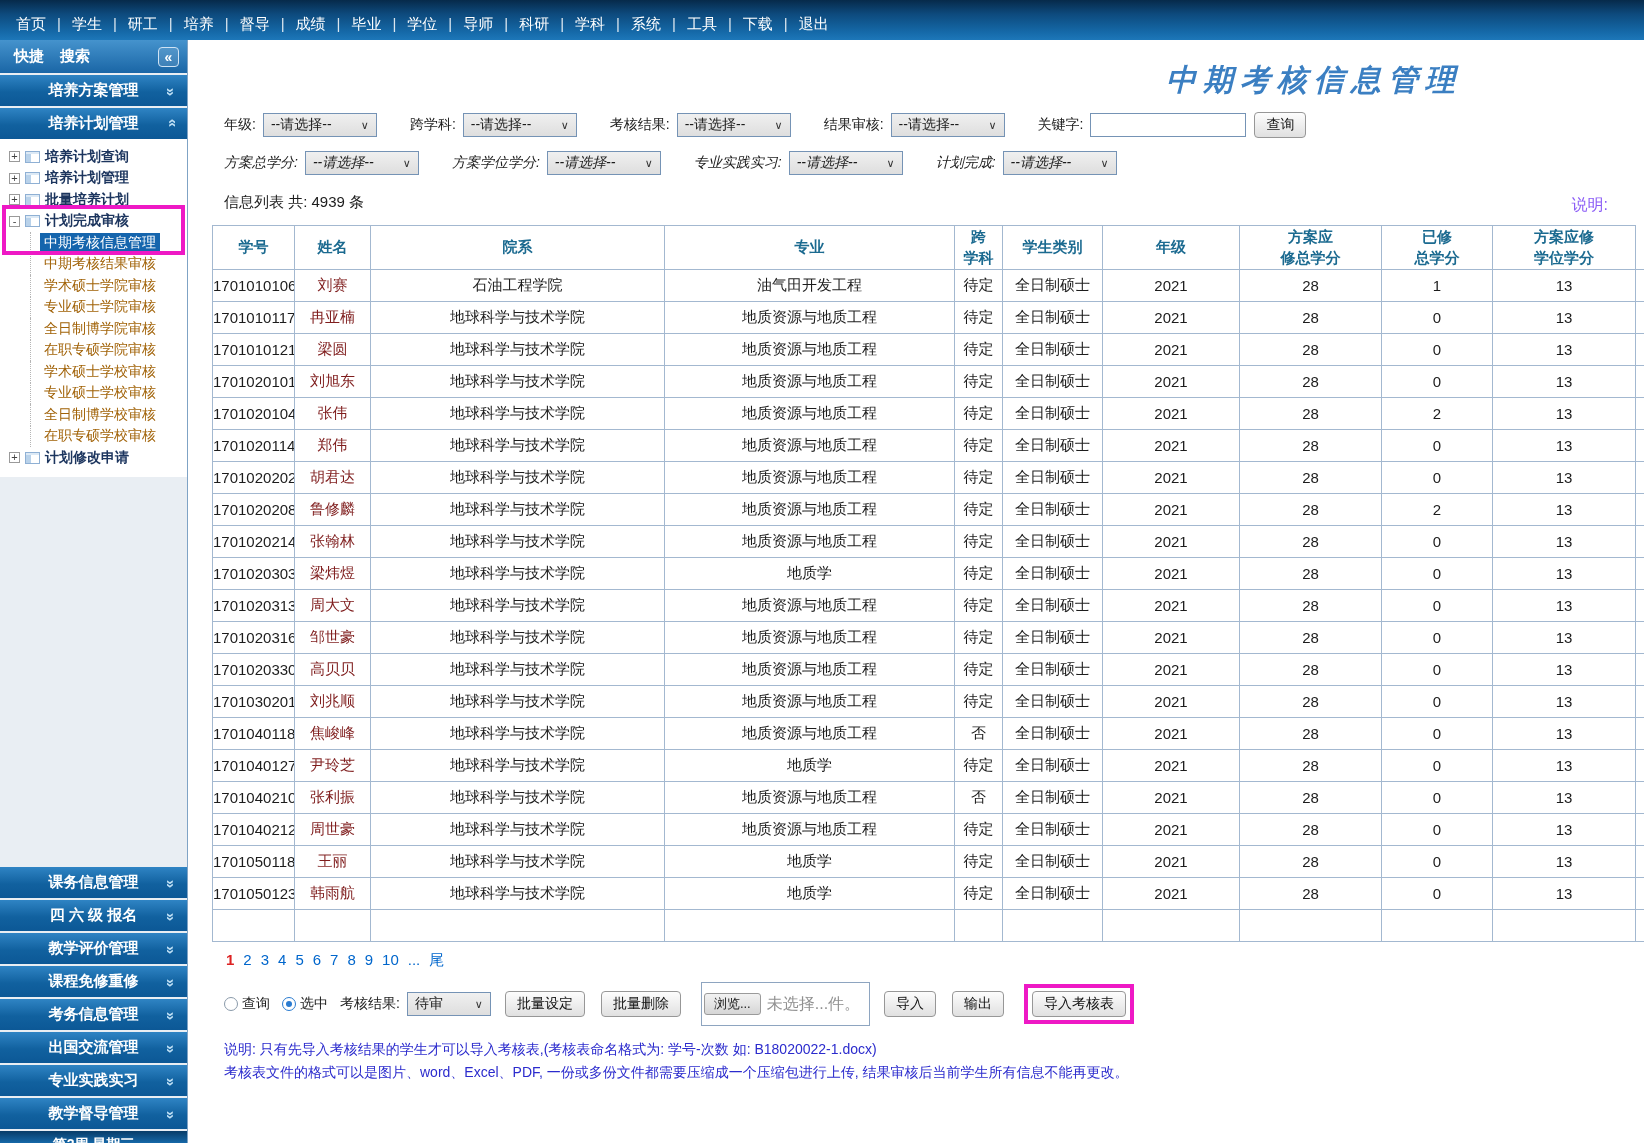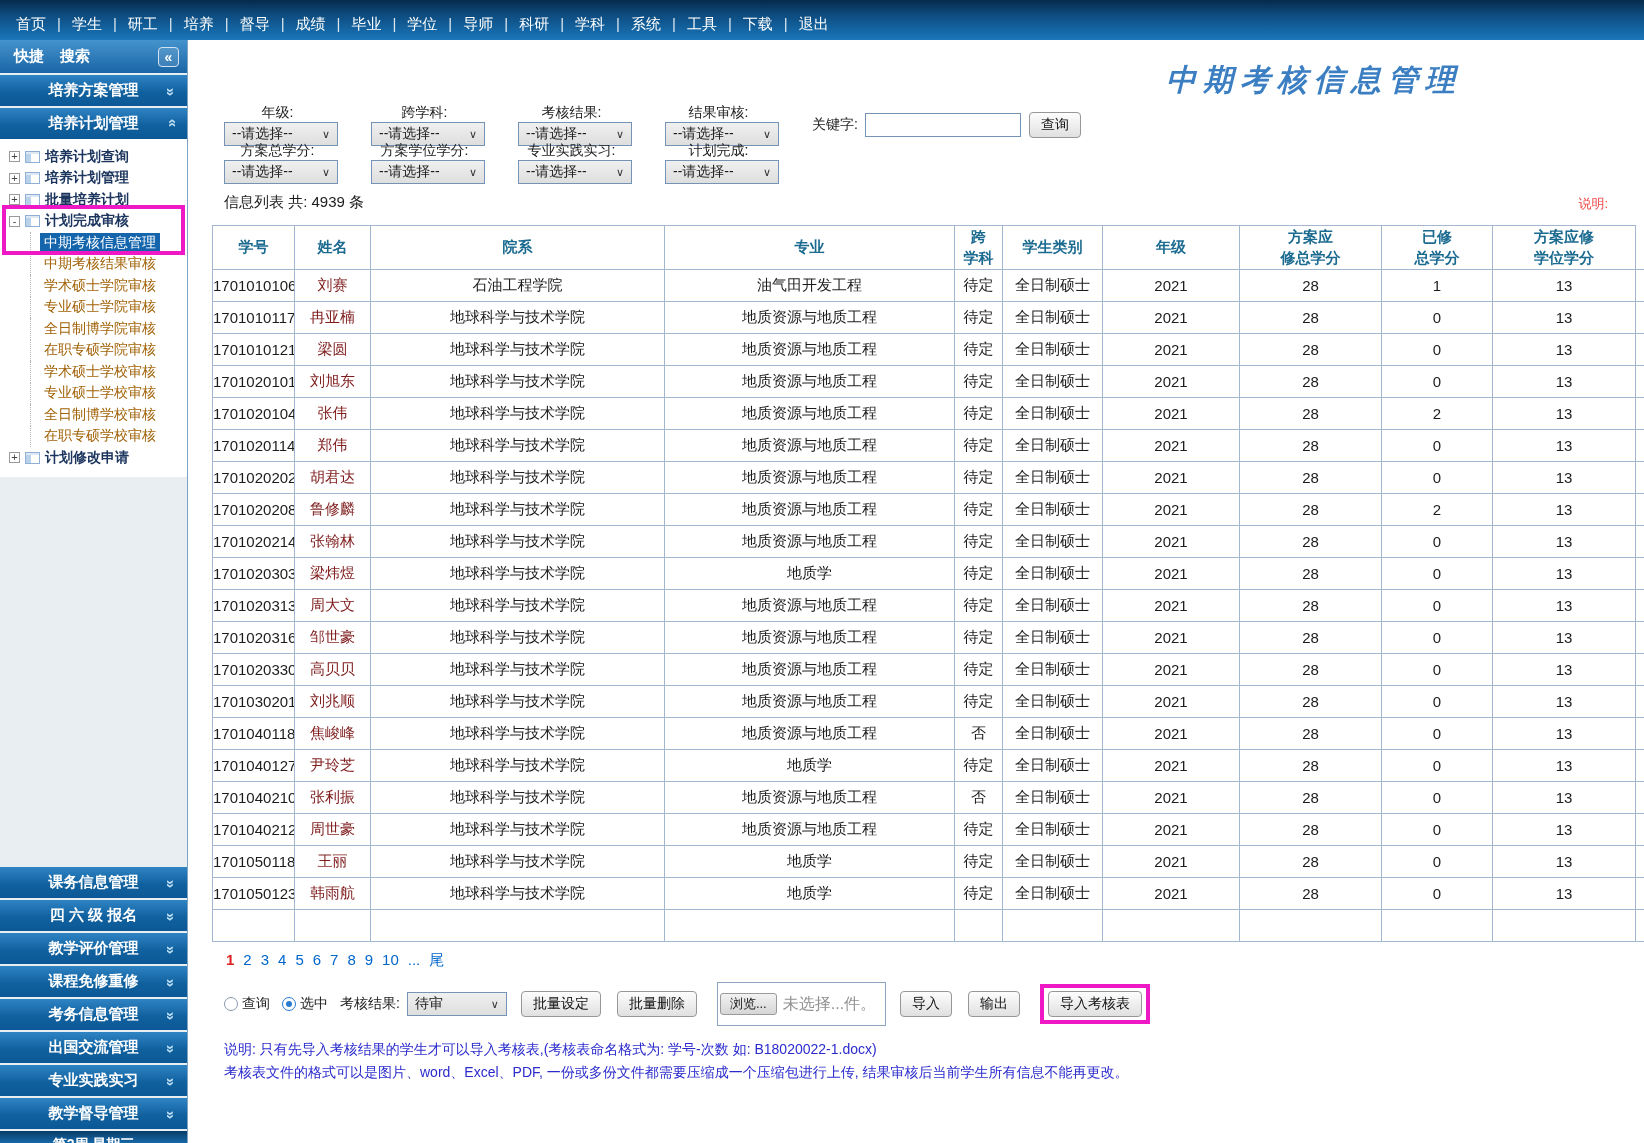--- a/index.html
+++ b/index.html
@@ -80,37 +80,37 @@
   .anno-btn { left:-8px; right:-8px; top:-7px; bottom:-7px; }
   
   .page-title {
     position:absolute; top:20px; left:906px; width:440px; text-align:center;
     font-family:"DejaVu Serif","Liberation Serif",serif; font-style:italic;
     font-size:30px; letter-spacing:7px; color:#3b7fc2; font-weight:bold;
   }
   .content { padding:70px 0 0 24px; }
   .frow { display:flex; align-items:center; margin-left:12px; height:30px; white-space:nowrap; }
   .frow + .frow { margin-top:8px; }
-  .fgroup { display:flex; align-items:center; margin-right:33px;flex-direction:column; }
+  .fgroup { display:flex; align-items:center; margin-right:33px; }
   .flabel { font-size:14px; margin-right:7px; }
   .select {
     width:114px; height:24px; background:linear-gradient(180deg,#f0f0f0,#dedede);
     border:1px solid #7593b5; display:flex; align-items:center; padding:0 7px;
     font-size:14px; cursor:pointer;
   }
   .select .caret { margin-left:auto; font-size:11px; color:#333; }
   .txt-input { width:156px; height:24px; border:1px solid #7593b5; background:#fff; padding:0 5px; font-size:14px; margin-right:8px; }
   .btn {
     height:26px; padding:0 11px; font-size:14px; color:#111; cursor:pointer;
     background:linear-gradient(180deg,#fdfdfd,#e0e0e0); border:1px solid #979797; border-radius:4px;
     display:inline-flex; align-items:center; white-space:nowrap;
   }
   .info-row { position:relative; margin:15px 0 0 12px; height:20px; font-size:15px; }
   .info-row b { font-weight:normal; }
-  .note-link { position:absolute; right:88px; top:2px; color:#ef4444; font-size:13px; cursor:pointer;text-align:right; }
+  .note-link { position:absolute; right:88px; top:2px; color:#8b5cf6; font-size:16px; cursor:pointer;text-align:right; }
   
   table.grid { border-collapse:collapse; table-layout:fixed; width:1483px; margin-top:12px; }
   .grid th, .grid td { border:1px solid #a3b8d0; text-align:center; overflow:hidden; }
   .grid th {
     height:44px; color:#1b6a90; font-size:15px; font-weight:bold;
     white-space:pre-line; line-height:1.35; background:#fff;
   }
   .grid td { height:32px; font-size:15px; color:#1c1c1c; white-space:nowrap; }
   .grid td a.cell-link { color:#7f1d1d; text-decoration:none; cursor:pointer; }
   
@@ -346,21 +346,21 @@
                 <span class="caret">∨</span>
               </div>
             </div>
           </div>
         <span class="flabel">关键字:</span>
         <input class="txt-input" value="" style="">
         <button class="btn">查询</button>
       </div>
 
       <div class="frow">
-        <div style="display:flex;align-items:center;">
+        <div style="display:flex;align-items:center;font-style:italic;">
 
             <div class="fgroup">
               <span class="flabel">方案总学分:</span>
               <div class="select">
                 <span>--请选择--</span>
                 <span class="caret">∨</span>
               </div>
             </div>
 
             <div class="fgroup">
@@ -731,21 +731,21 @@
       <div class="pager">
         
       <a class="current">1</a><a>2</a><a>3</a><a>4</a><a>5</a><a>6</a><a>7</a><a>8</a><a>9</a><a>10</a><a>...</a><a>尾</a></div>
 
       <div class="controls">
         <span class="radio"></span>
         <span class="ctl-label">查询</span>
         <span class="radio checked"></span>
         <span class="ctl-label">选中</span>
         <span class="flabel">考核结果:</span>
-        <div class="select gap14" style="width:100px">
+        <div class="select gap14" style="width:84px">
           <span>待审</span>
           <span class="caret">∨</span>
         </div>
         <button class="btn gap8">批量设定</button>
         <button class="btn gap14">批量删除</button>
         <div class="file-box">
           <span class="file-btn">浏览...</span>
           <span class="file-text">未选择...件。</span>
         </div>
         <button class="btn gap8">导入</button>

